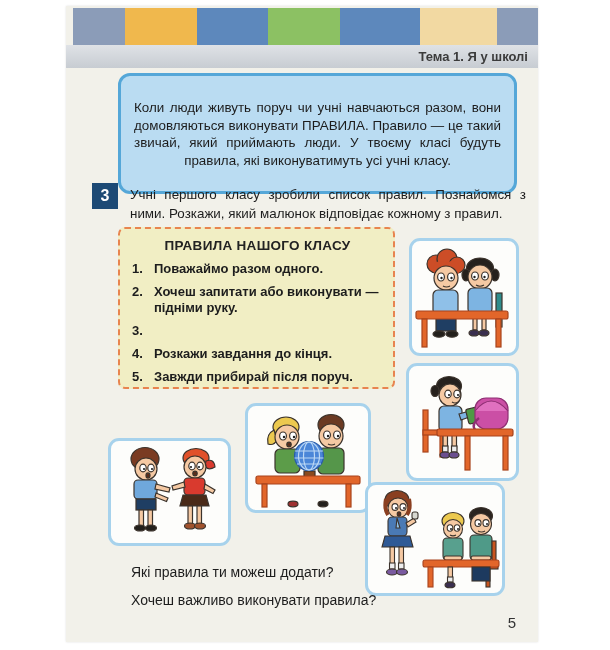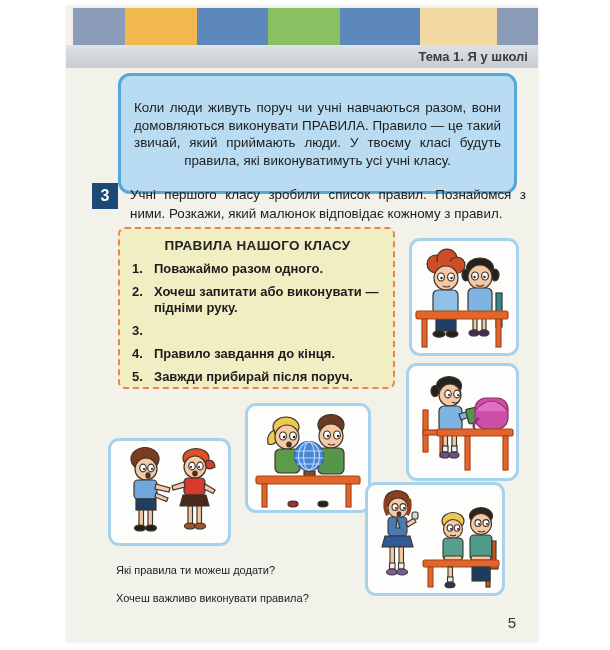--- a/index.html
+++ b/index.html
@@ -71,21 +71,21 @@
     position:absolute;box-sizing:border-box;background:#fdfdfb;
     border:3px solid var(--illo_border,#a7d2ec);border-radius:11px;overflow:hidden;
   }
   .illo svg{display:block;width:100%;height:100%;}
   .illo1{left:343px;top:232px;width:110px;height:118px;}
   .illo2{left:340px;top:357px;width:113px;height:118px;}
   .illo3{left:42px;top:432px;width:123px;height:108px;}
   .illo4{left:179px;top:397px;width:126px;height:110px;}
   .illo5{left:299px;top:476px;width:140px;height:114px;}
   
-  .q{position:absolute;left:50px;margin:0;font-size:11px;color:#1d1d1d;}
+  .q{position:absolute;left:65px;margin:0;font-size:14px;color:#1d1d1d;}
   .q1{top:558px;}
   .q2{top:586px;}
   
   .pagenum{position:absolute;right:22px;bottom:11px;font-size:15px;color:#333;}
 </style>
 </head>
 <body>
 
 <div class="page">
 
@@ -118,21 +118,21 @@
     </div>
     <div class="rule">
       <span class="rnum">2.</span>
       <span class="rtext">Хочеш запитати або виконувати — підніми руку.</span>
     </div>
     <div class="rule">
       <span class="rnum">3.</span>
     </div>
     <div class="rule">
       <span class="rnum">4.</span>
-      <span class="rtext">Правило завдання до кінця.</span>
+      <span class="rtext">Розкажи завдання до кінця.</span>
     </div>
     <div class="rule">
       <span class="rnum">5.</span>
       <span class="rtext">Завжди прибирай після поруч.</span>
     </div>
   </div>
 
   <div class="illo illo1" aria-label="Хлопчик із рудим кучерявим волоссям і дівчинка з темним волоссям сидять разом за партою">
     <svg viewBox="0 0 104 112" xmlns="http://www.w3.org/2000/svg">
       <g stroke="#3b332c" stroke-width="1.2">

